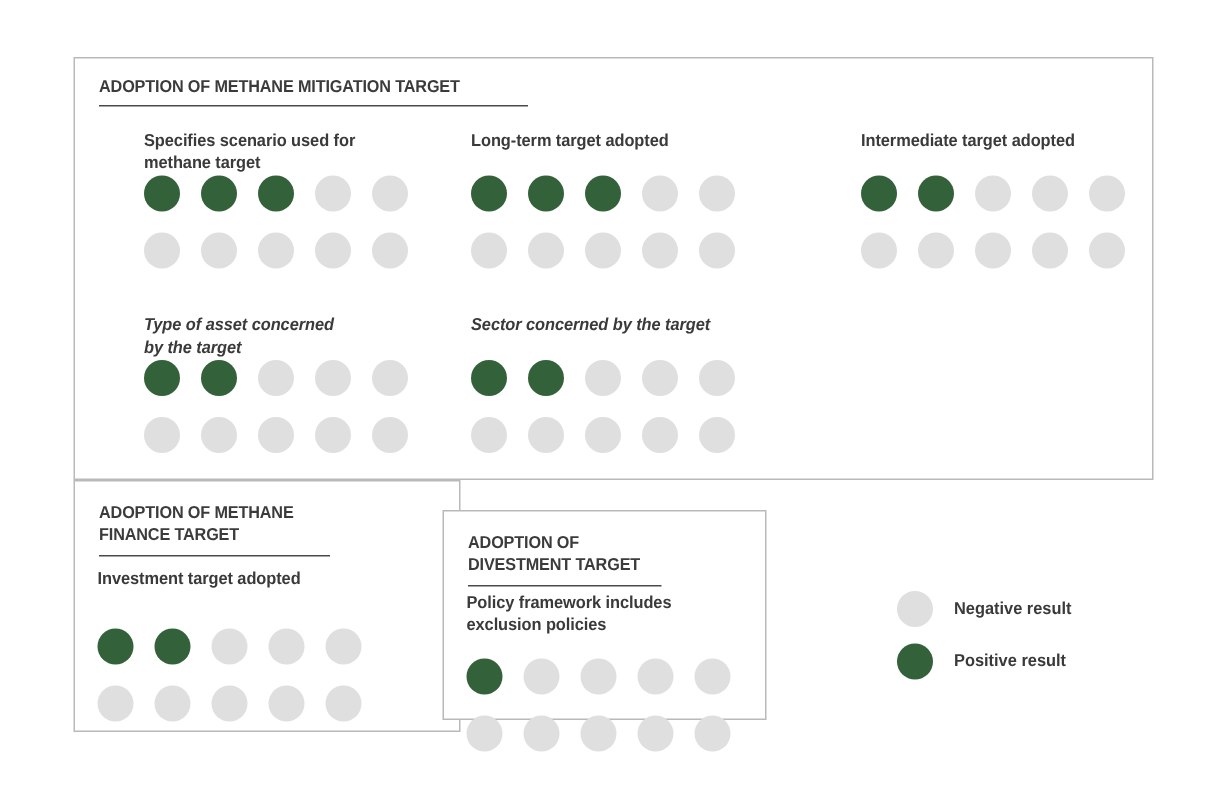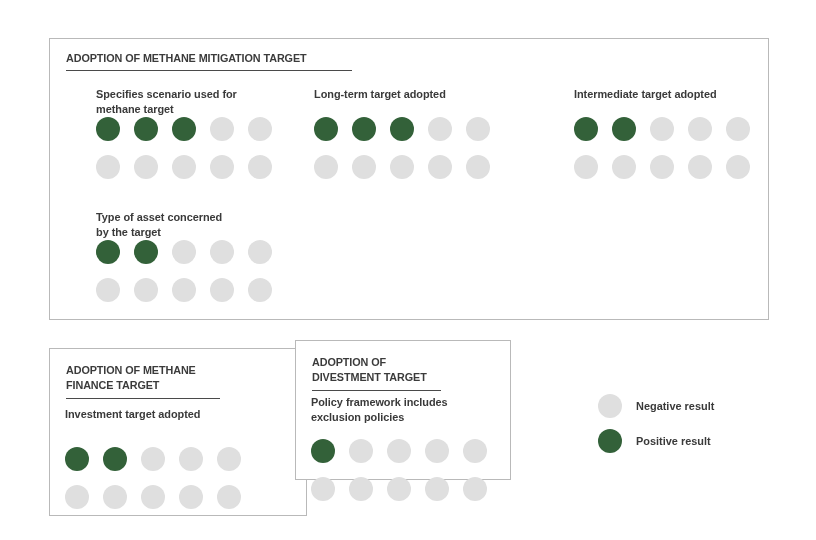--- a/index.html
+++ b/index.html
@@ -18,21 +18,21 @@
   }
 
   
   .panel {
     position: absolute;
     border: 1px solid #b9b9b9;
     box-sizing: border-box;
     background: #ffffff;
   }
   #main-panel   { left: 49px;  top: 38px;  width: 720px; height: 282px; }
-  #finance-panel{ left: 49px;  top: 348px; width: 258px; height: 168px; }
+  #finance-panel{ left: 49px;  top: 320px; width: 258px; height: 168px; }
   #divest-panel { left: 295px; top: 340px; width: 216px; height: 140px; }
 
   
   .panel-heading {
     position: absolute;
     font-weight: bold;
     font-size: 11.5px;
     letter-spacing: -0.1px;
     color: #3b3b3b;
     text-transform: uppercase;
@@ -89,21 +89,21 @@
   }
   .dot.pos { background: #336139; }
   .dot.neg { background: #dfdfdf; }
 
   
   .col1 { left: 15px; margin-left: 31px;  }
   .col2 { left: 264px; }
   .col3 { left: 524px; }
 
   .rowA { top: 48px;  }
-  .rowB { top: 171px; }
+  .rowB { top: 171px; font-style: italic; }
 
   
   .metric .dot-grid { top: 30px; }
   .metric.one-line .dot-grid { top: 30px; }
 
   
   #legend {
     position: absolute;
     left: 598px;
     top: 388px;
@@ -214,20 +214,39 @@
       <div class="dot-row">
         <span class="dot neg"></span>
         <span class="dot neg"></span>
         <span class="dot neg"></span>
         <span class="dot neg"></span>
         <span class="dot neg"></span>
       </div>
     </div>
   </div>
 
+  <div class="metric col2 rowB one-line">
+    <div class="metric-label">Sector concerned by the target</div>
+    <div class="dot-grid">
+      <div class="dot-row">
+        <span class="dot pos"></span>
+        <span class="dot pos"></span>
+        <span class="dot neg"></span>
+        <span class="dot neg"></span>
+        <span class="dot neg"></span>
+      </div>
+      <div class="dot-row">
+        <span class="dot neg"></span>
+        <span class="dot neg"></span>
+        <span class="dot neg"></span>
+        <span class="dot neg"></span>
+        <span class="dot neg"></span>
+      </div>
+    </div>
+  </div>
 
 
 </div>
 
 <div class="panel" id="finance-panel">
   <div class="panel-heading" id="finance-heading">ADOPTION OF METHANE
 FINANCE TARGET</div>
   <div class="heading-rule" id="finance-rule"></div>
 
   <div class="metric" style="left:15px; top:58px;">

